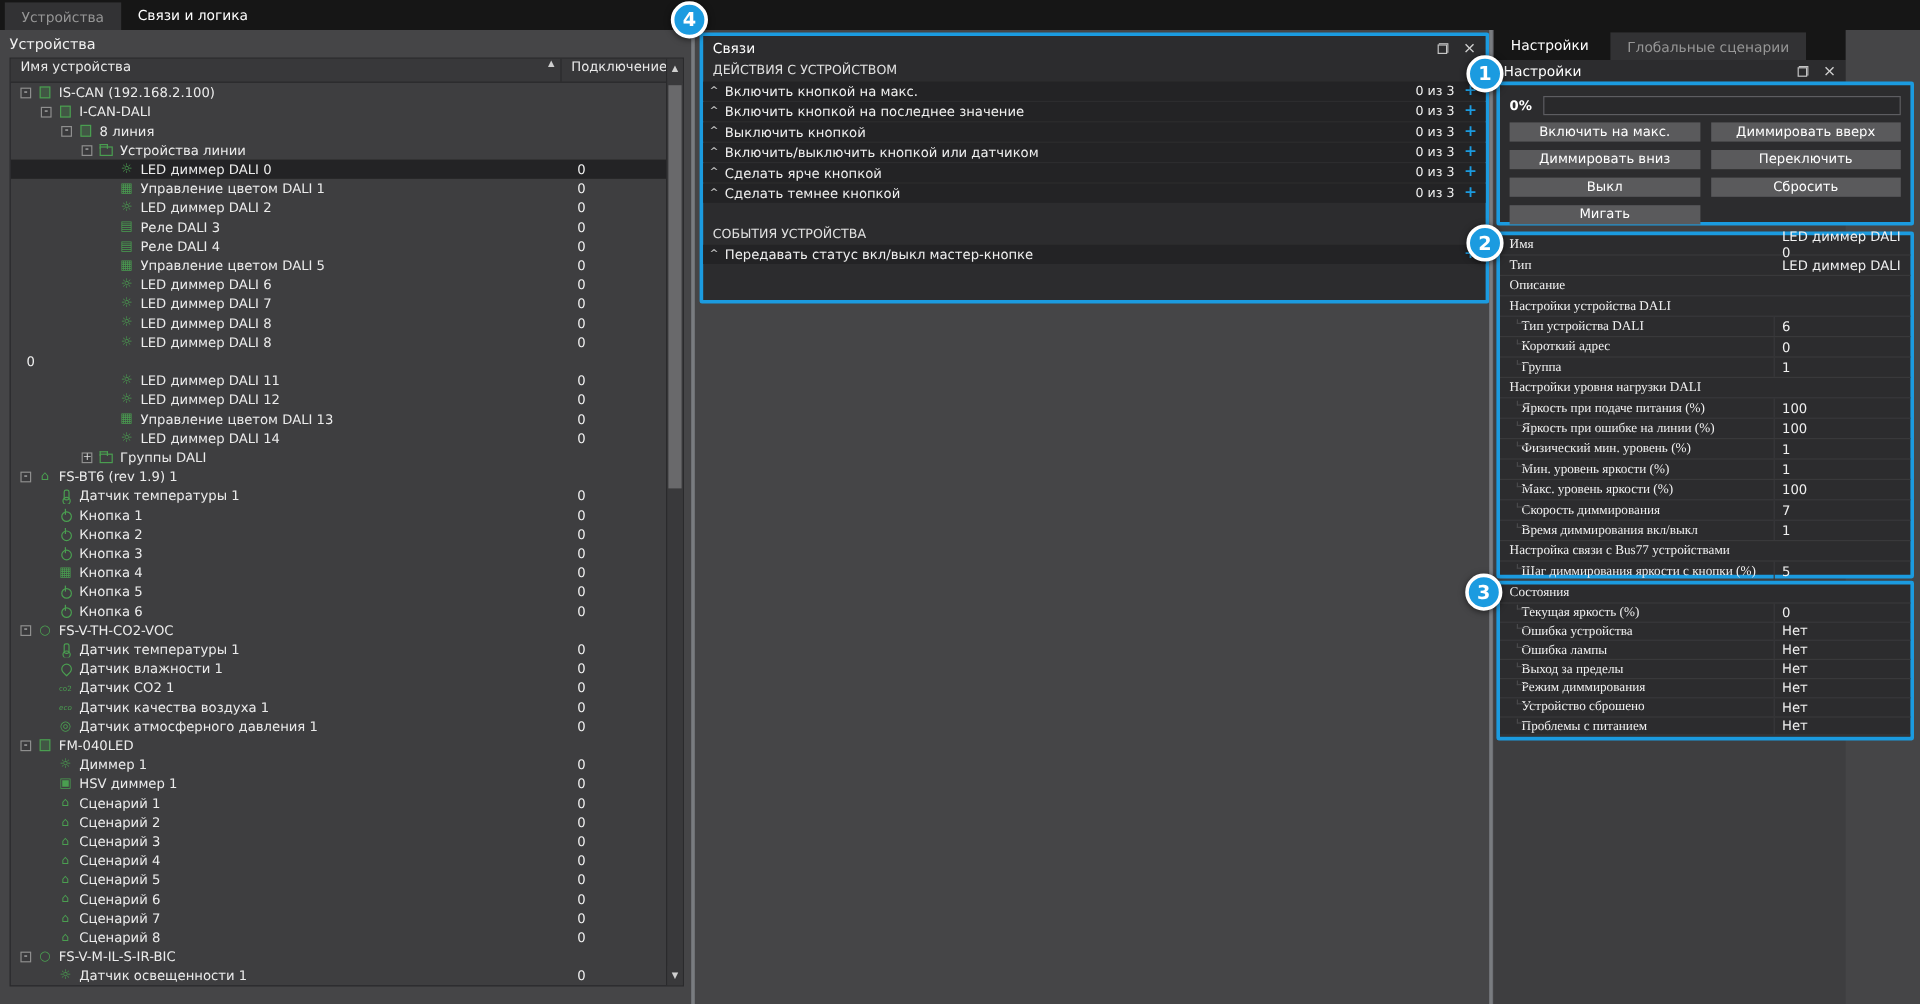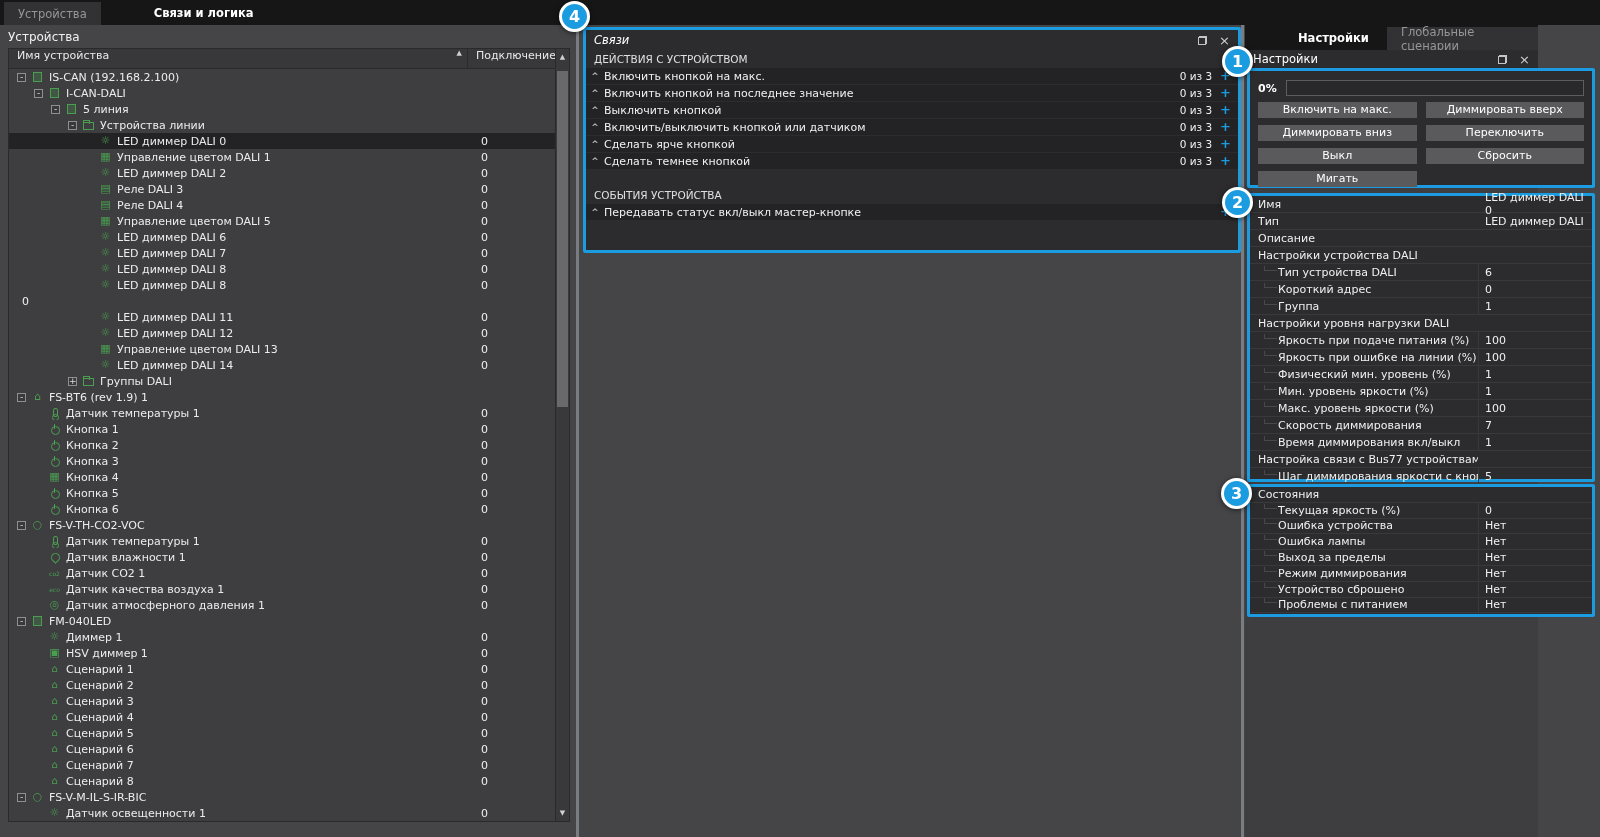--- a/index.html
+++ b/index.html
@@ -8,21 +8,21 @@
     position:relative; overflow:hidden;
     background:#454547;
     font-family:"DejaVu Sans","Liberation Sans",sans-serif;
     color:#ececec; font-size:11px;
     -webkit-font-smoothing:antialiased;
   }
   
   .topbar { position:absolute; left:0; top:0; width:1600px; height:25px; background:#161616; display:flex; align-items:stretch; z-index:2;}
   .tab { display:flex; align-items:center; padding:0 14px; font-size:11.5px; color:#fff; }
   .tab.inactive { background:#323234; color:#969696; margin:2px 0 0 4px; }
-  .tab.active { background:transparent; color:#fff; font-weight:bold;margin-left:39px; }
+  .tab.active { background:transparent; color:#fff; font-weight:normal; }
   
   .left-dock { position:absolute; left:0; top:25px; width:577px; height:812px; background:#454547; }
   .left-title { position:absolute; left:8px; top:5px; font-size:12px; color:#f0f0f0; }
   .dtable { position:absolute; left:8px; top:23px; width:562px; height:774px; background:#3e3e40; border:1px solid #2a2a2c; }
   .thead { position:absolute; left:0; top:0; right:0; height:20px; background:#38383a; border-bottom:1px solid #2a2a2c; display:flex; }
   .th { display:flex; padding:0 8px; font-size:11px; color:#e9e9e9; border-right:1px solid #2a2a2c; position:relative;}
   .th-name { width:459px; }
   .th-conn { width:89px; }
   .sort-arrow { position:absolute; right:5px; font-size:7px; color:#cfcfcf; }
   .tbody { position:absolute; left:0; top:20px; width:548px; bottom:0; overflow:hidden; }
@@ -57,21 +57,21 @@
   
   .vscroll { position:absolute; right:0; top:0; bottom:0; width:14px; background:#39393b; border-left:1px solid #2a2a2c; }
   .sb-btn { position:absolute; left:0; width:13px; height:16px; color:#d0d0d0; font-size:7px; text-align:center; line-height:16px; background:#39393b; }
   .sb-up { top:0; } .sb-dn { bottom:0; }
   .sb-thumb { position:absolute; left:1px; top:22px; width:11px; height:336px; background:#69696b; }
   
   .split { position:absolute; top:25px; bottom:0; width:3px; background:#797c80; z-index:1; }
   
   .mid-dock { position:absolute; left:579px; top:25px; width:663px; height:812px; background:#454547; }
   .links-panel { position:absolute; left:4px; top:2px; width:658px; height:226px; border:3px solid #1b9be0; background:#2c2c2e; border-radius:2px; }
-  .ptitle { height:20px; display:flex; align-items:center; padding:0 8px; font-size:11.5px; color:#fff;font-style:italic; }
+  .ptitle { height:20px; display:flex; align-items:center; padding:0 8px; font-size:11.5px; color:#fff; }
   .ptitle .sp { flex:1; }
   .ic-float { width:9px; height:9px; position:relative; margin-right:12px; }
   .ic-float::before { content:""; position:absolute; right:0; top:0; width:6px; height:6px; border:1px solid #c4c4c4; }
   .ic-float::after { content:""; position:absolute; left:0; bottom:0; width:6px; height:6px; border:1px solid #c4c4c4; background:#2c2c2e; }
   .ic-close { color:#d0d0d0; font-size:13px; line-height:13px; }
   .sect-label { padding:3px 8px 3px; font-size:10.5px; color:#e0e0e0; }
   .lrow { height:16px; margin-bottom:1px; background:#232325; display:flex; align-items:center; }
   .lrow .chev { width:18px; text-align:center; color:#b8b8b8; font-size:9px; font-weight:bold; }
   .lrow .llab { flex:1; color:#f0f0f0; white-space:nowrap; overflow:hidden; }
   .lrow .lcount { color:#f0f0f0; font-size:10.5px; }
@@ -85,24 +85,24 @@
   .box-ctl { top:43px; height:120px; }
   .box-prop { top:168px; height:289px; }
   .box-state { top:459px; height:133px; }
   .lvl-row { display:flex; align-items:center; margin:9px 8px 6px; }
   .lvl-pct { font-size:11px; font-weight:bold; color:#fff; width:28px; }
   .lvl-bar { flex:1; height:16px; background:#29292b; border:1px solid #5d5d61; }
   .btn-grid { display:grid; grid-template-columns:1fr 1fr; gap:7px 9px; margin:6px 8px; }
   .btn { height:16px; background:#5a5a5c; color:#fff; font-size:11px; line-height:16px; text-align:center; white-space:nowrap; overflow:hidden; }
   .prow { height:17px; display:flex; align-items:center; border-bottom:1px solid #39393b; }
   .box-state .prow { height:15.8px; }
-  .plab { flex:1; padding-left:8px; color:#f0f0f0; white-space:nowrap; overflow:hidden; position:relative; }
+  .plab { flex:1; padding-left:8px; color:#f0f0f0; white-space:nowrap; overflow:hidden; position:relative;font-family:Liberation Serif, serif; }
   .pval { width:114px; align-self:stretch; display:flex; align-items:center; padding-left:6px; border-left:1px solid #39393b; color:#f0f0f0; }
   .kind-group .pval, .kind-top .pval { border-left-color:transparent; }
-  .kind-child .plab { padding-left:28px; }
+  .kind-child .plab { padding-left:18px; }
   .kind-child .plab::before { content:""; position:absolute; left:14px; top:-1px; bottom:8px; width:12px; border-left:1px solid #48484a; border-bottom:1px solid #48484a; }
   
   .callout { position:absolute; width:31px; height:31px; border-radius:50%; background:#1b9be0; border:3px solid #fff; color:#fff; font-size:16px; font-weight:bold; display:flex; align-items:center; justify-content:center; box-shadow:0 1px 5px rgba(0,0,0,.55); z-index:10; }
   .co1 { left:1222px; top:46px; }
   .co2 { left:1222px; top:187px; }
   .co3 { left:1221px; top:478px; }
   .co4 { left:559px; top:1px; }
 </style>
 </head>
 <body>
@@ -139,21 +139,21 @@
             <span class="exp">-</span>
             <span class="ic ic-module"></span>
             <span class="tlabel">I-CAN-DALI</span>
           </div>
           <div class="tval"></div>
         </div>
         <div class="trow" style="--ind: 2;">
           <div class="tname">
             <span class="exp">-</span>
             <span class="ic ic-module"></span>
-            <span class="tlabel">5 линия</span>
+            <span class="tlabel">8 линия</span>
           </div>
           <div class="tval"></div>
         </div>
         <div class="trow" style="--ind: 3;">
           <div class="tname">
             <span class="exp">-</span>
             <span class="ic ic-folder"></span>
             <span class="tlabel">Устройства линии</span>
           </div>
           <div class="tval"></div>

